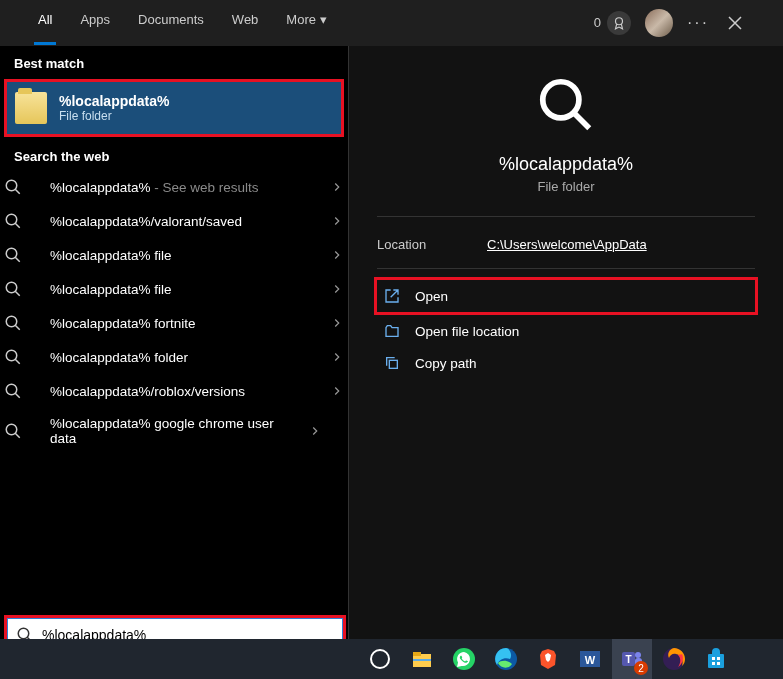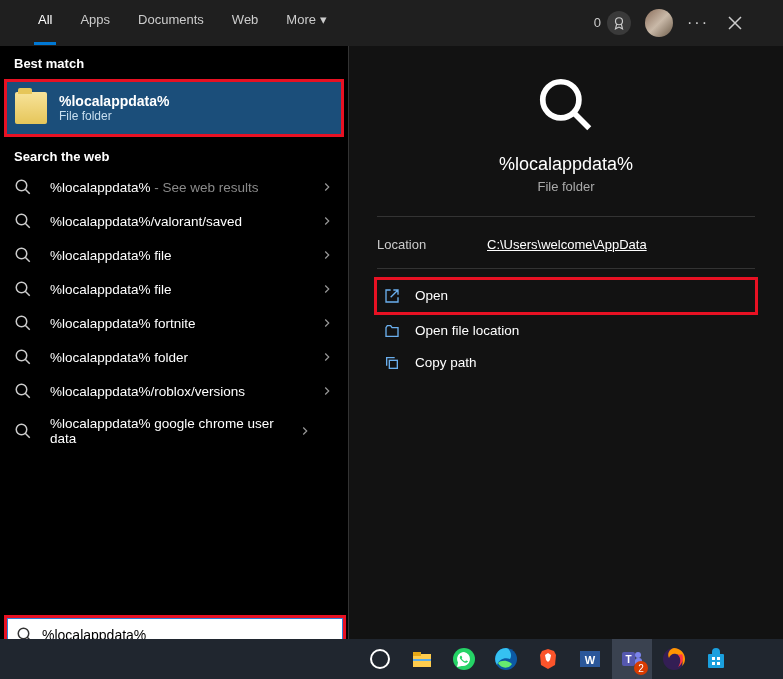--- a/index.html
+++ b/index.html
@@ -25,39 +25,39 @@
     .left-col { width: 348px; background: #000000; display: flex; flex-direction: column; }
     .section-label { font-size: 13px; font-weight: 600; color: #fff; padding: 10px 14px 6px; }
     
     .best-match { margin: 2px 4px; background: #1b4e7a; display: flex; align-items: center; padding: 10px 8px; gap: 12px; border: 3px solid #e81123; cursor: pointer; }
     .folder-ico { width: 32px; height: 32px; background: linear-gradient(#f7e39a,#e6c65a); border-radius: 2px; position: relative; }
     .folder-ico::before { content:""; position:absolute; top:-4px; left:3px; width:14px; height:6px; background:#e6c65a; border-radius:2px 2px 0 0;}
     .bm-text .title { font-size: 14px; font-weight: 600; }
     .bm-text .sub { font-size: 12px; color: #c9dff0; }
     
     .web-list { flex: 1; }
-    .web-item { display: flex; align-items: center; padding: 8px 14px; gap: 18px; cursor: pointer; }
+    .web-item { display: flex; align-items: center; padding: 8px 4px; gap: 28px; cursor: pointer; }
     .search-ico { width: 18px; height: 18px; flex: none; }
     .web-text { flex: 1; font-size: 13.5px; color: #fff; }
     .web-text .dim { color: #8a8a8a; font-weight: 400; }
     .web-text b { font-weight: 400; text-align: right; }
     .chev-right { width: 14px; color: #999; }
     
     .right-col { flex: 1; background: #121212; border-left: 1px solid #333; padding: 28px 28px 0; position: relative; }
     .preview-top { display: flex; flex-direction: column; align-items: center; padding-bottom: 22px; border-bottom: 1px solid #333; }
     .big-search { margin-bottom: 18px; }
     .preview-title { font-size: 18px; font-weight: 400; margin-bottom: 4px; }
     .preview-sub { font-size: 13px; color: #aaa; }
     
     .info-row { display: flex; padding: 20px 0 16px; border-bottom: 1px solid #333; font-size: 13px; }
     .info-label { width: 110px; color: #ccc; }
     .info-val { color: #fff; text-decoration: underline; }
     
     .actions { padding-top: 8px; }
-    .action-item { display: flex; gap: 14px; padding: 8px 6px; font-size: 13.5px; cursor: pointer; }
+    .action-item { display: flex; align-items: center; gap: 14px; padding: 8px 6px; font-size: 13.5px; cursor: pointer; }
     .action-item.highlight { border: 3px solid #e81123; margin: 0 -3px; }
     .action-ico { width: 18px; display: flex; justify-content: center; color: #6bb0ef; }
     
     .search-bar-wrap { position: absolute; left: 4px; bottom: 24px; width: 342px; border: 3px solid #e81123; background: #fff; }
     .search-bar { height: 34px; display: flex; align-items: center; padding: 0 8px; gap: 8px; border: 1px solid #2a82da; }
     .search-bar input { flex: 1; border: none; outline: none; font-size: 14px; background: transparent; color: #000; }
     
     .taskbar { position: absolute; left: 0; right: 0; bottom: 0; height: 40px; background: #20262f; display: flex; align-items: center; padding-left: 360px; gap: 2px; }
     .task-ico { width: 40px; height: 40px; display: flex; align-items: center; justify-content: center; cursor: pointer; position: relative; }
     .task-ico.active-task { background: #3a4250; }

